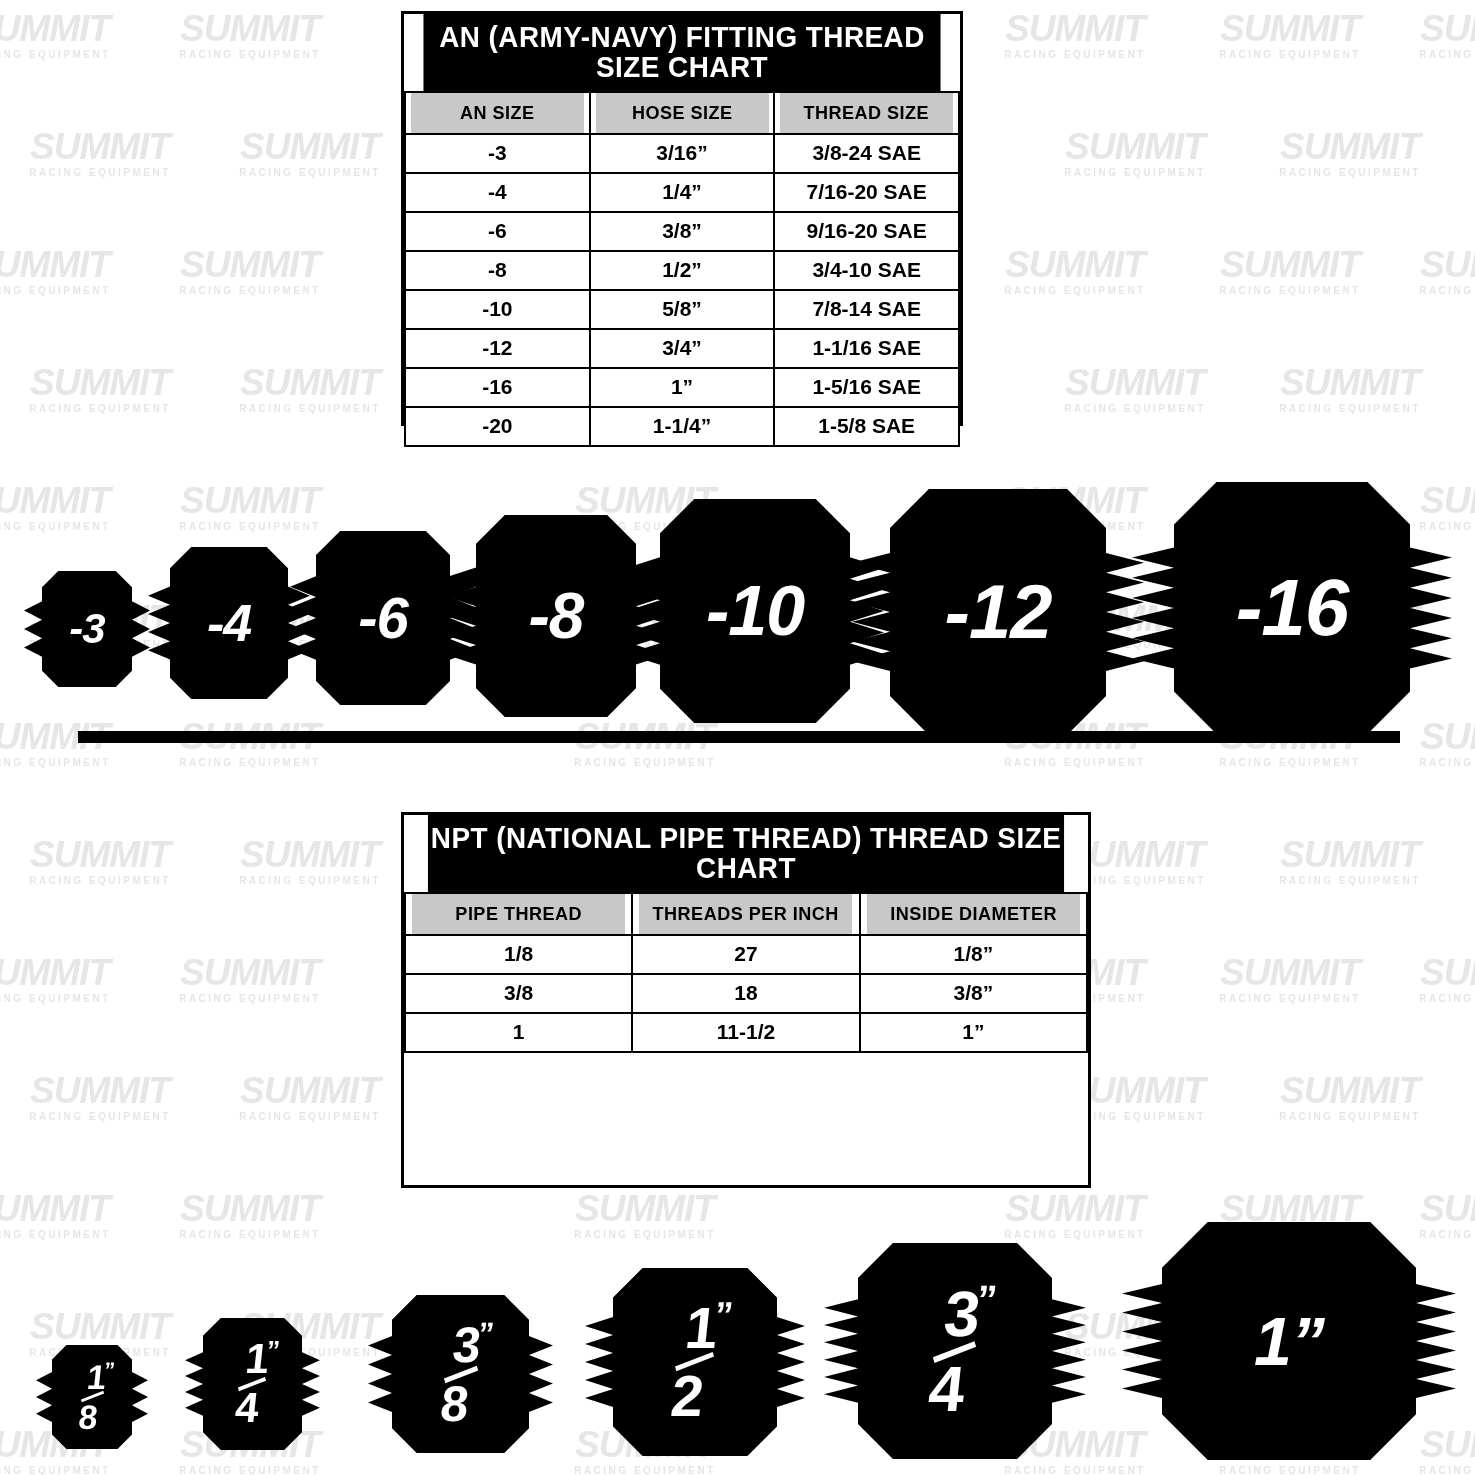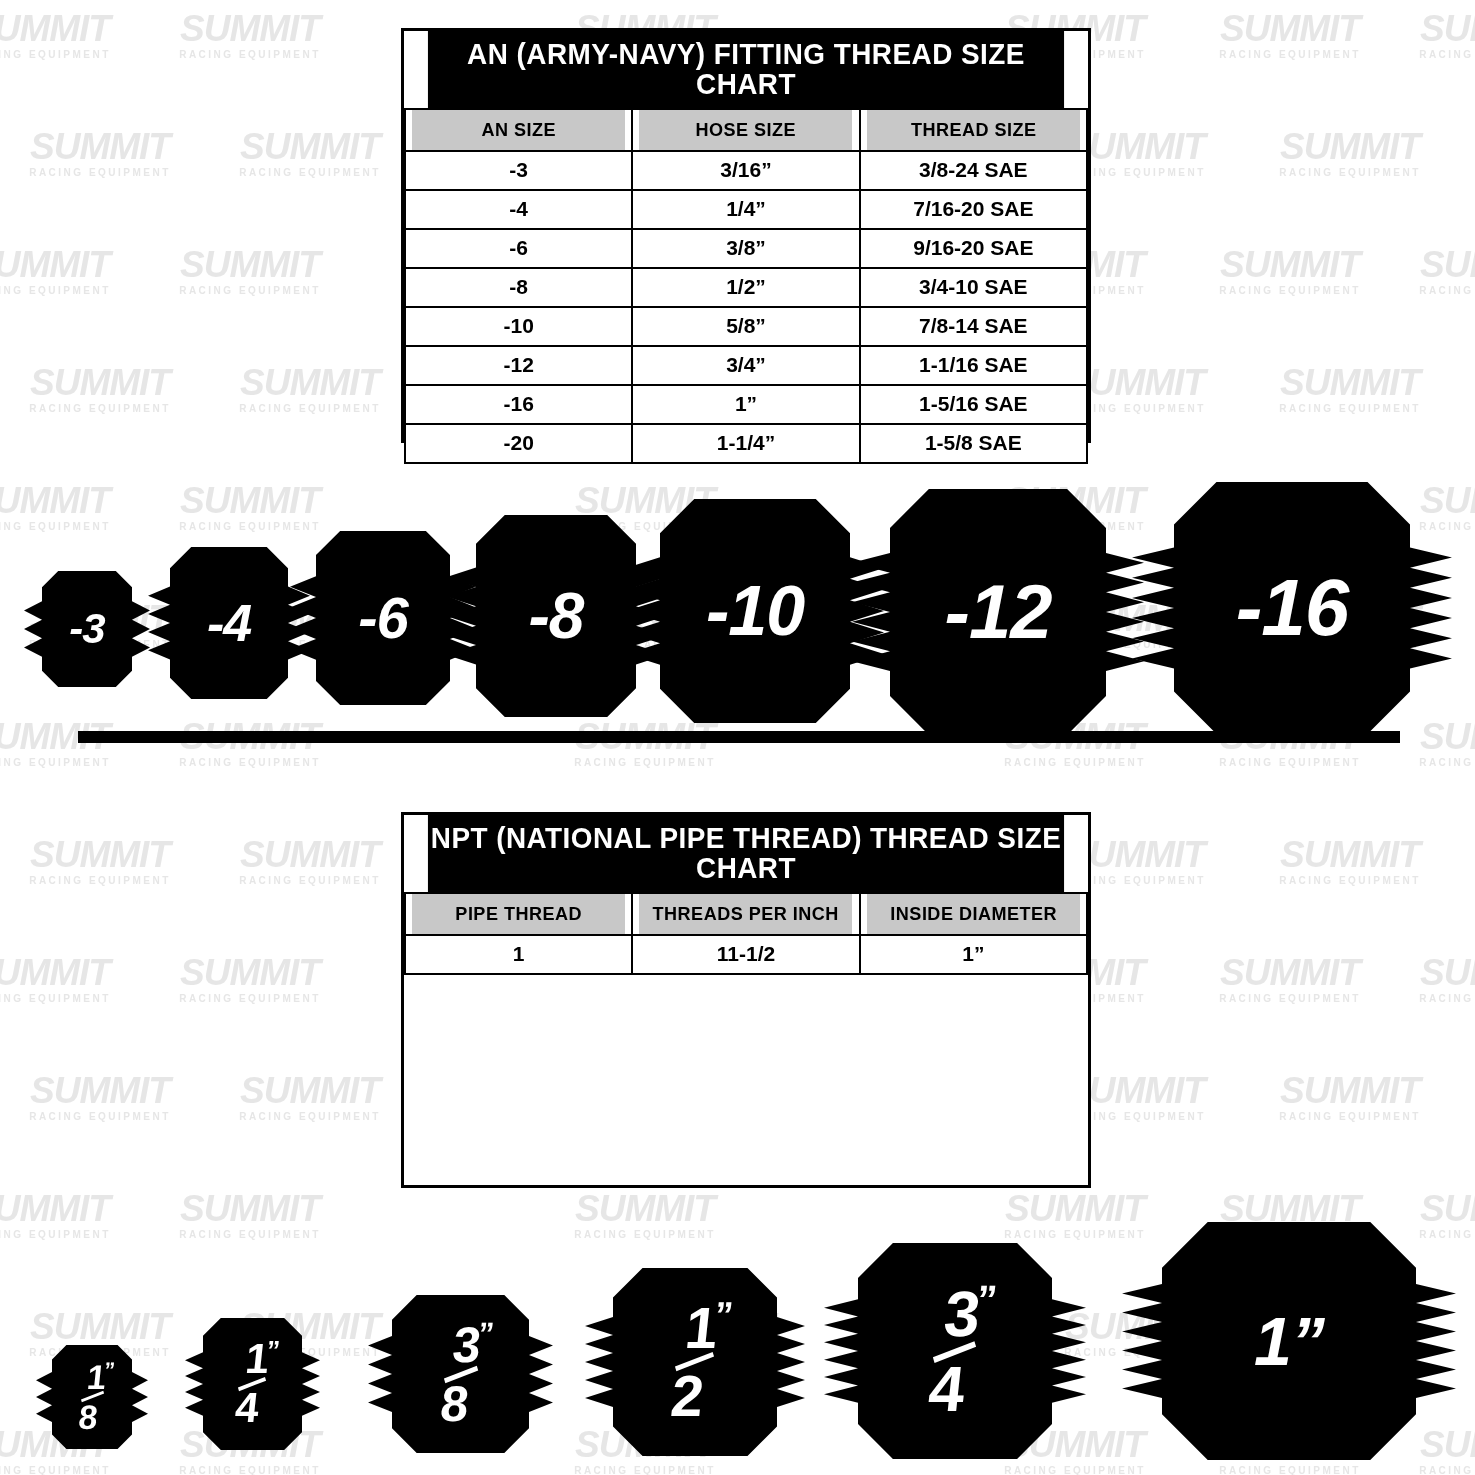--- a/index.html
+++ b/index.html
@@ -476,21 +476,21 @@
       <div class="wm-sub">RACING EQUIPMENT</div>
     </div>
     <div class="wm" style="left: 1390px; top: 1426px;">
       <div class="wm-main">SUMMIT</div>
       <div class="wm-sub">RACING EQUIPMENT</div>
     </div>
   </div>
 
 <div id="content">
 
-  <div class="chart" id="an-chart" style="left:401px; top:28px; width:690px; height:415px;">
+  <div class="chart" id="an-chart" style="left:401px; top:11px; width:562px; height:415px;">
     <div class="chart-title">AN (ARMY-NAVY) FITTING THREAD SIZE CHART</div>
     <table class="chart-table">
       <thead>
         <tr>
           <th>AN SIZE</th>
           <th>HOSE SIZE</th>
           <th>THREAD SIZE</th>
         </tr>
       </thead>
       <tbody id="an-chart-body">
@@ -590,20 +590,30 @@
     <table class="chart-table">
       <thead>
         <tr>
           <th>PIPE THREAD</th>
           <th>THREADS PER INCH</th>
           <th>INSIDE DIAMETER</th>
         </tr>
       </thead>
       <tbody id="npt-chart-body">
           <tr>
+            <td>1/8</td>
+            <td>27</td>
+            <td>1/8”</td>
+          </tr>
+          <tr>
+            <td>3/8</td>
+            <td>18</td>
+            <td>3/8”</td>
+          </tr>
+          <tr>
             <td>1</td>
             <td>11-1/2</td>
             <td>1”</td>
           </tr>
         </tbody>
     </table>
   </div>
 
   <div id="npt-fittings">
       <div class="nut" style="left: 36px; top: 1345px; width: 112px; height: 104px;">

